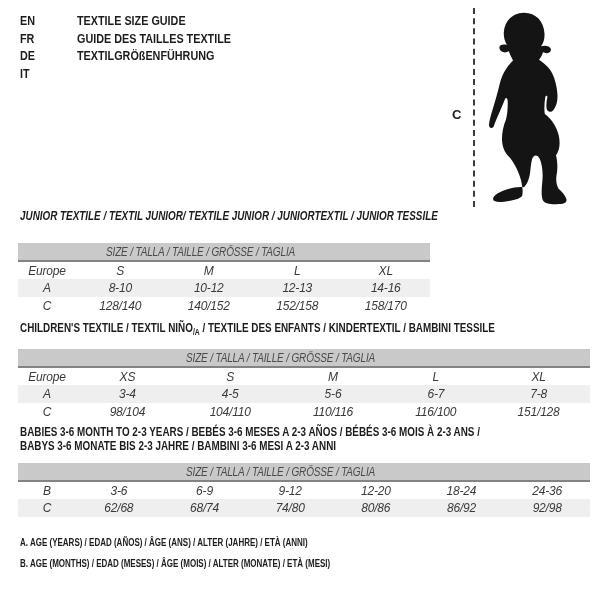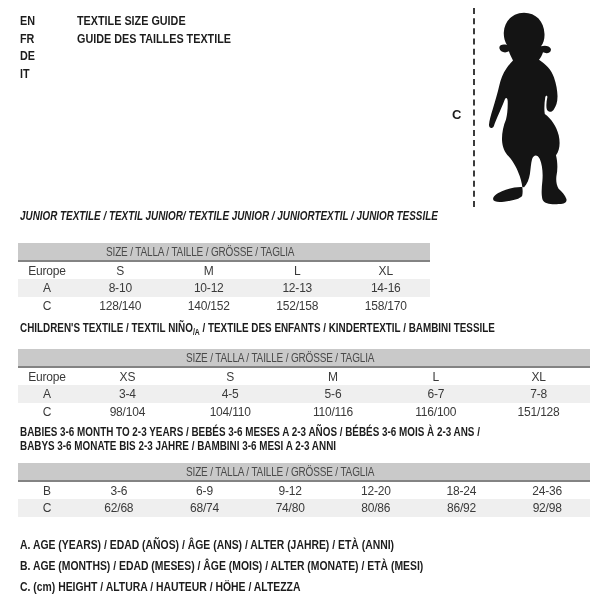--- a/index.html
+++ b/index.html
@@ -32,44 +32,45 @@
 
   
   table.size-table { position:absolute; border-collapse:collapse; table-layout:fixed;
                      font-size:12px; color:#3a3a3a; }
   .t1 { left:18px; top:243px; width:412px; }
   .t2 { left:18px; top:349px; width:572px; }
   .t3 { left:18px; top:463px; width:572px; }
   col.c-label { width:58px; }
   tr.hdr td { background:#c9c9c9; border-bottom:2px solid #838383; height:20px;
               text-align:left; padding-left:4px; color:#4a4a4a; font-size:12.5px; }
-  table.size-table td { height:18px; text-align:center; padding:0; letter-spacing:-0.2px; }
+  table.size-table td { height:18px; text-align:center; padding:0; letter-spacing:-0.2px;font-style:italic; }
   td.lbl { text-align:left; padding-left:4px; }
   tr.alt td { background:#efefef; }
 
   
-  .legend-line { position:absolute; left:20px; font-weight:bold; font-size:13px; color:#1c1c1c; }
+  .legend-line { position:absolute; left:20px; font-weight:bold; font-size:10px; color:#1c1c1c; }
   .lg-a { top:537px; } .lg-b { top:558px; } .lg-c { top:579px; }
 </style>
 </head>
 <body>
 
 <div class="page">
 
   <div class="lang-block">
     <div class="lang-row">
       <span class="lang-code"><span class="cond">EN</span></span>
       <span class="lang-text"><span class="cond">TEXTILE SIZE GUIDE</span></span>
     </div>
     <div class="lang-row">
       <span class="lang-code"><span class="cond">FR</span></span>
       <span class="lang-text"><span class="cond">GUIDE DES TAILLES TEXTILE</span></span>
     </div>
     <div class="lang-row">
       <span class="lang-code"><span class="cond">DE</span></span>
+      <span class="lang-text"><span class="cond">TEXTILGRÖßENFÜHRUNG</span></span>
     </div>
     <div class="lang-row">
       <span class="lang-code"><span class="cond">IT</span></span>
     </div>
   </div>
 
   <div class="dash-line"></div>
   <div class="fig-label">C</div>
   <svg class="baby" viewBox="0 0 90 205" preserveAspectRatio="none">
     <path fill="#141414" d="M42 3
@@ -215,15 +216,14 @@
       <td>74/80</td>
       <td>80/86</td>
       <td>86/92</td>
       <td>92/98</td>
     </tr>
   </tbody>
     </table>
 
   <div class="legend-line lg-a"><span class="cond">A. AGE (YEARS) / EDAD (AÑOS) / ÂGE (ANS) / ALTER (JAHRE) / ETÀ (ANNI)</span></div>
   <div class="legend-line lg-b"><span class="cond">B. AGE (MONTHS) / EDAD (MESES) / ÂGE (MOIS) / ALTER (MONATE) / ETÀ (MESI)</span></div>
-  <div class="legend-line lg-c"><span class="cond">C. (cm) HEIGHT / ALTURA / HAUTEUR / HÖHE / ALTEZZA</span></div>
 
 </div>
 
 </body></html>

